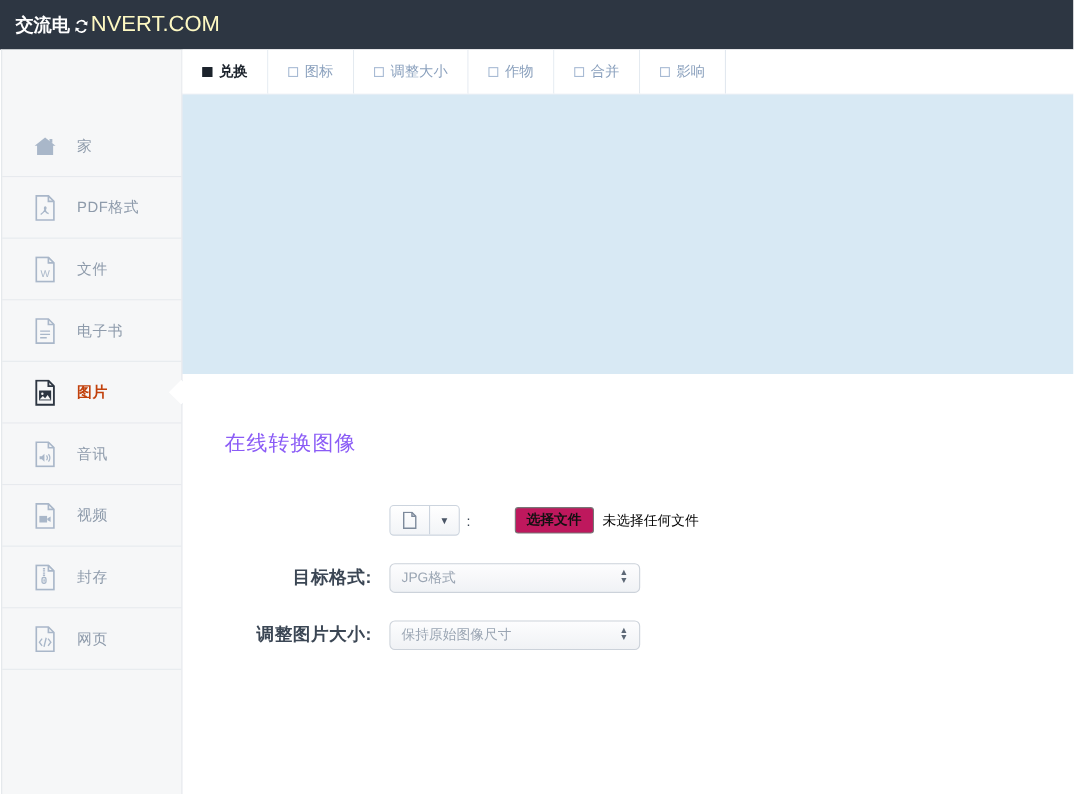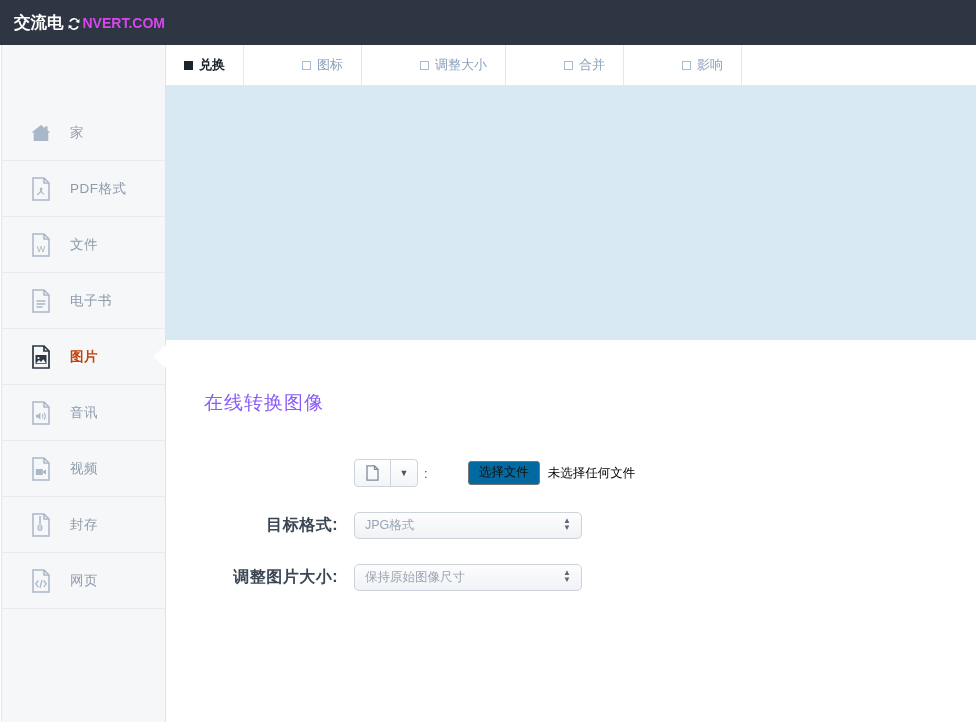--- a/index.html
+++ b/index.html
@@ -45,23 +45,23 @@
   }
   .logo-icon {
     display: inline-block;
     width: 16px; height: 16px;
     margin: 0 1px 0 2px;
     position: relative;
     top: 1px;
   }
   .logo-icon svg { display: block; }
   .logo-text {
-    font-size: 14px;
-    font-weight: bold;
-    color: #d946ef;
+    font-size: 20px;
+    font-weight: normal;
+    color: #fef9c3;
   }
 
   
   .sidebar {
     position: absolute;
     left: 1px; top: 45px;
     width: 165px;
     height: 677px;
     background: #f6f7f8;
     border-right: 1px solid #dfe3e8;
@@ -112,21 +112,20 @@
 
   
   .tabs {
     position: absolute;
     left: 166px; top: 45px;
     width: 810px; height: 41px;
     background: #ffffff;
     display: flex;
     align-items: stretch;
     border-bottom: 1px solid #e2e8ef;
-    gap: 40px;
   }
   .tab {
     display: flex;
     align-items: center;
     justify-content: center;
     padding: 0 18px;
     border-right: 1px solid #e2e8ef;
     font-size: 13px;
     color: #8aa0bd;
     white-space: nowrap;
@@ -237,25 +236,26 @@
     margin-left: 40px;
     display: flex;
     align-items: center;
     white-space: nowrap;
   }
   .choose-btn {
     display: inline-block;
     padding: 3px 10px 4px 10px;
     border: 1px solid #767676;
     border-radius: 3px;
-    background: #0369a1;
+    background: #be185d;
     font-size: 12.5px;
     color: #111111;
     cursor: pointer;
     line-height: 1.2;
+    font-weight: bold;
   }
   .nofile {
     margin-left: 8px;
     font-size: 12.5px;
     color: #000000;
   }
 
   .sel {
     position: relative;
     width: 228px;
@@ -415,20 +415,24 @@
       <span class="box"></span>
       <span>兑换</span>
     </div>
     <div class="tab">
       <span class="box"></span>
       <span>图标</span>
     </div>
     <div class="tab">
       <span class="box"></span>
       <span>调整大小</span>
+    </div>
+    <div class="tab">
+      <span class="box"></span>
+      <span>作物</span>
     </div>
     <div class="tab">
       <span class="box"></span>
       <span>合并</span>
     </div>
     <div class="tab">
       <span class="box"></span>
       <span>影响</span>
     </div>
     <div class="tab-filler"></div>

